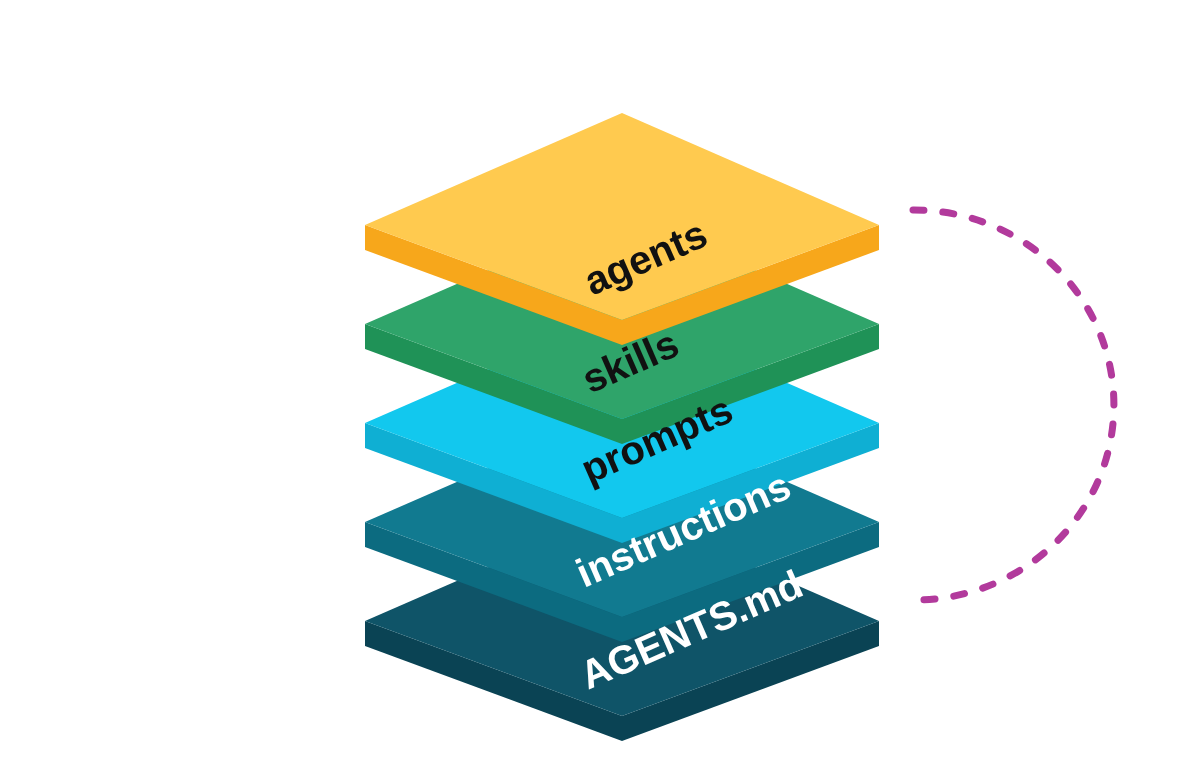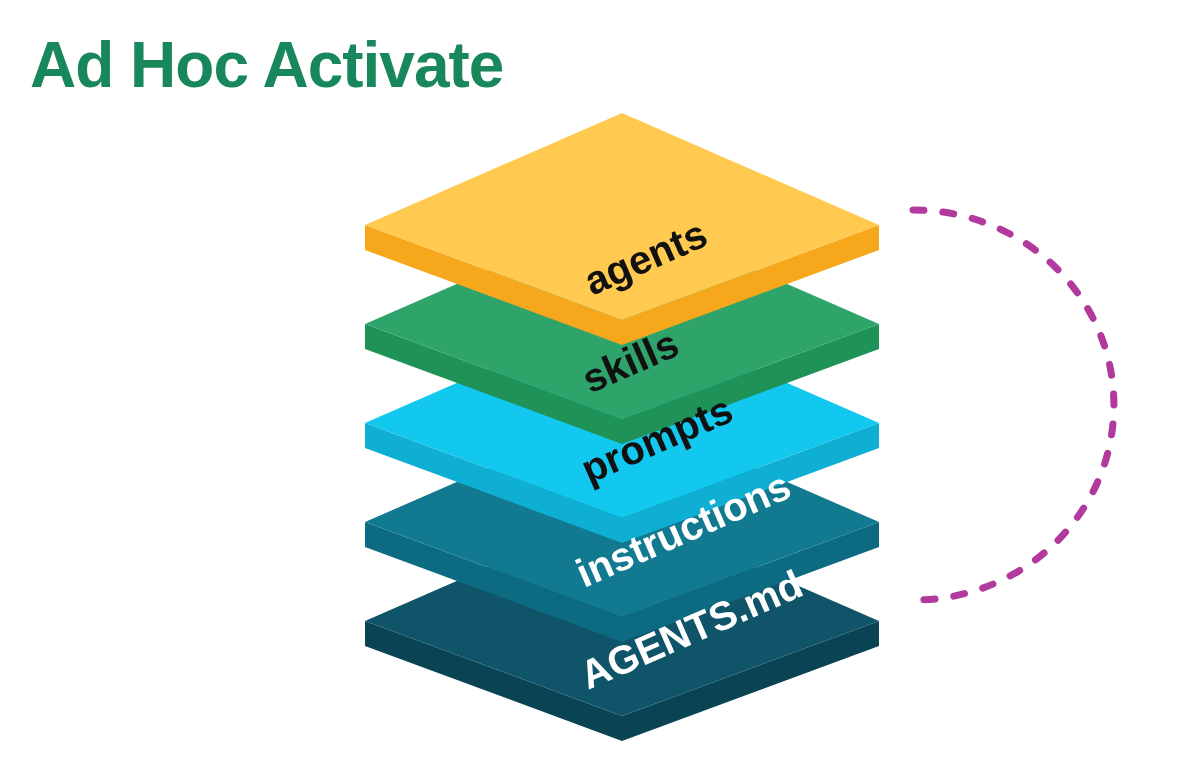--- a/index.html
+++ b/index.html
@@ -35,21 +35,20 @@
     font-family: "Liberation Sans", sans-serif;
     font-size: 40px;
     font-weight: bold;
   }
 </style>
 </head>
 <body>
 
 <div class="canvas">
 
-  <h1 class="page-title" style="color: rgb(24, 135, 91);">Ad Hoc Activate</h1>
 
   <svg class="diagram-svg" width="1200" height="766" viewBox="0 0 1200 766">
 
     <g>
       <polygon points="365,621 622,716 622,741 365,646" fill="#0A4354"></polygon>
       <polygon points="879,621 622,716 622,741 879,646" fill="#0A4354"></polygon>
       <polygon points="622,509 879,621 622,716 365,621" fill="#0F5468"></polygon>
     </g>
 
     <g>

